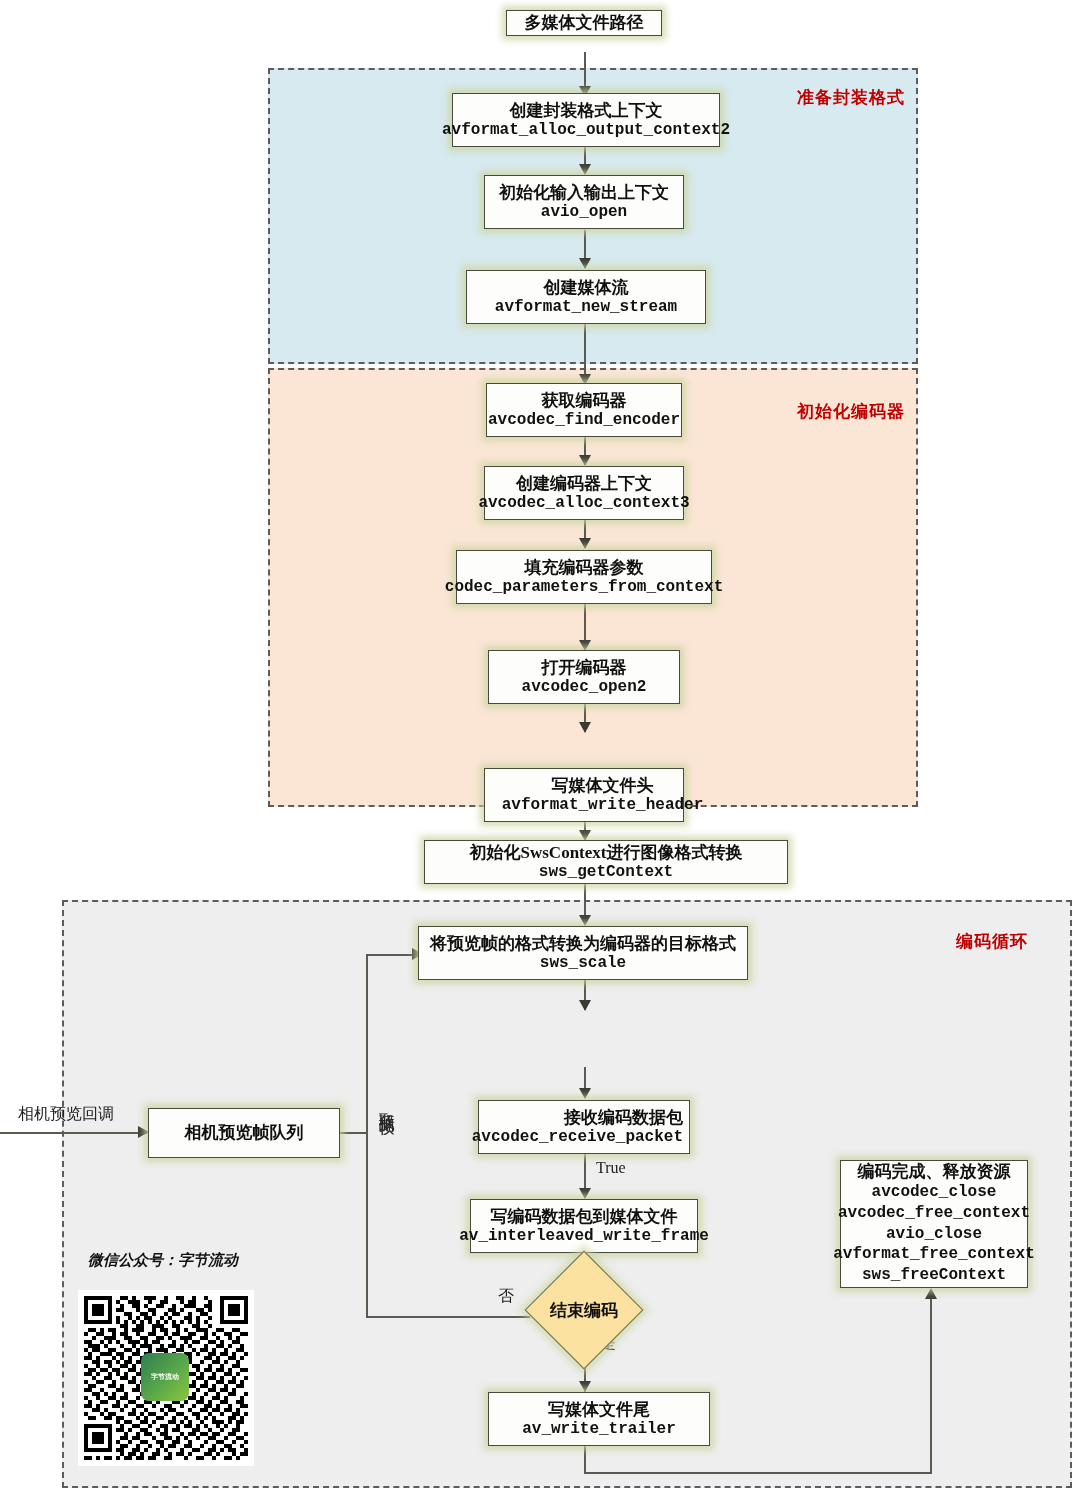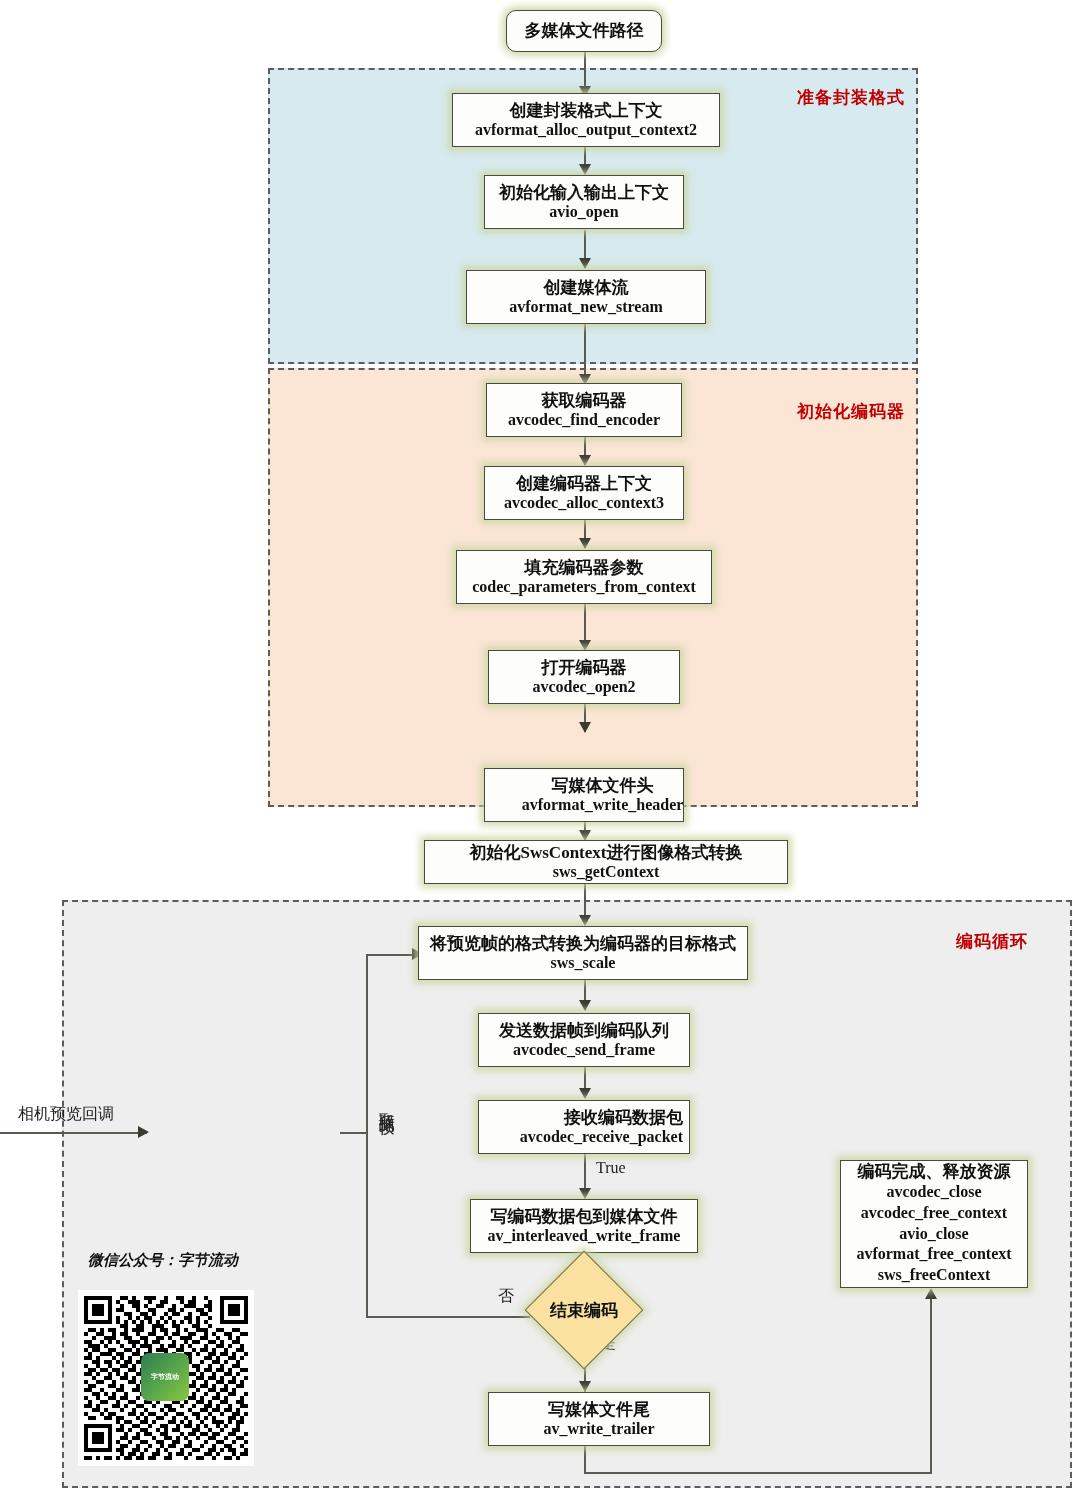--- a/index.html
+++ b/index.html
@@ -46,21 +46,21 @@
   }
   .node .cn{
     font-size:17px;
     font-weight:bold;
     font-family:"Liberation Serif","DejaVu Serif",serif;
     white-space:nowrap;
   }
   .node .fn{
     font-size:16px;
     font-weight:bold;
-    font-family:Liberation Serif, serif;
+    font-family:Liberation Mono, monospace;
     white-space:nowrap;
   }
   .node.multi .fn{line-height:1.30;}
 
   
   .diamond-wrap{position:absolute;}
   .diamond{
     position:absolute;left:0;top:0;
     width:100%;height:100%;
     background:#fbe2a0;
@@ -215,21 +215,21 @@
   <span class="elabel" style="left:18px;top:1104px;">相机预览回调</span>
 
   <div class="ln lh" style="left:340px;top:1132px;width:28px;"></div>
   <span class="elabel vert" style="left:378px;top:1100px;">取预览帧</span>
 
   <div class="ln lv" style="left:584px;top:1446px;height:28px;"></div>
   <div class="ln lh" style="left:584px;top:1472px;width:348px;"></div>
   <div class="ln lv" style="left:930px;top:1294px;height:180px;"></div>
   <div class="arrow-u" style="left:925px;top:1288px;"></div>
 
-  <div class="node" style="left:506px;top:10px;width:156px;height:42px;border-radius:10px;">
+  <div class="node" style="left:506px;top:10px;width:156px;height:26px;">
     <span class="cn">多媒体文件路径</span>
   </div>
 
   <div class="node" style="left:452px;top:93px;width:268px;height:54px;">
     <span class="cn">创建封装格式上下文</span>
     <span class="fn">avformat_alloc_output_context2</span>
   </div>
 
   <div class="node" style="left:484px;top:175px;width:200px;height:54px;">
     <span class="cn">初始化输入输出上下文</span>
@@ -269,40 +269,39 @@
   <div class="node" style="left:424px;top:840px;width:364px;height:44px;">
     <span class="cn">初始化SwsContext进行图像格式转换</span>
     <span class="fn">sws_getContext</span>
   </div>
 
   <div class="node" style="left:418px;top:926px;width:330px;height:54px;">
     <span class="cn">将预览帧的格式转换为编码器的目标格式</span>
     <span class="fn">sws_scale</span>
   </div>
 
-  <div class="node" style="left:478px;top:1013px;width:212px;height:54px;">
-    <span class="cn">发送数据帧到编码队列</span>
-    <span class="fn">avcodec_send_frame</span>
-  </div>
 
   <div class="node" style="left:478px;top:1100px;width:212px;height:54px;align-items:flex-end;">
     <span class="cn">接收编码数据包</span>
     <span class="fn">avcodec_receive_packet</span>
   </div>
 
   <div class="node" style="left:470px;top:1199px;width:228px;height:54px;">
     <span class="cn">写编码数据包到媒体文件</span>
     <span class="fn">av_interleaved_write_frame</span>
   </div>
 
   <div class="node" style="left:488px;top:1392px;width:222px;height:54px;">
     <span class="cn">写媒体文件尾</span>
     <span class="fn">av_write_trailer</span>
   </div>
 
+  <div class="node" style="left:148px;top:1108px;width:192px;height:50px;">
+    <span class="cn">相机预览帧队列</span>
+  </div>
 
   <div class="node multi" style="left:840px;top:1160px;width:188px;height:128px;">
     <span class="cn">编码完成、释放资源</span>
     <span class="fn">avcodec_close</span>
     <span class="fn">avcodec_free_context</span>
     <span class="fn">avio_close</span>
     <span class="fn">avformat_free_context</span>
     <span class="fn">sws_freeContext</span>
   </div>
 

